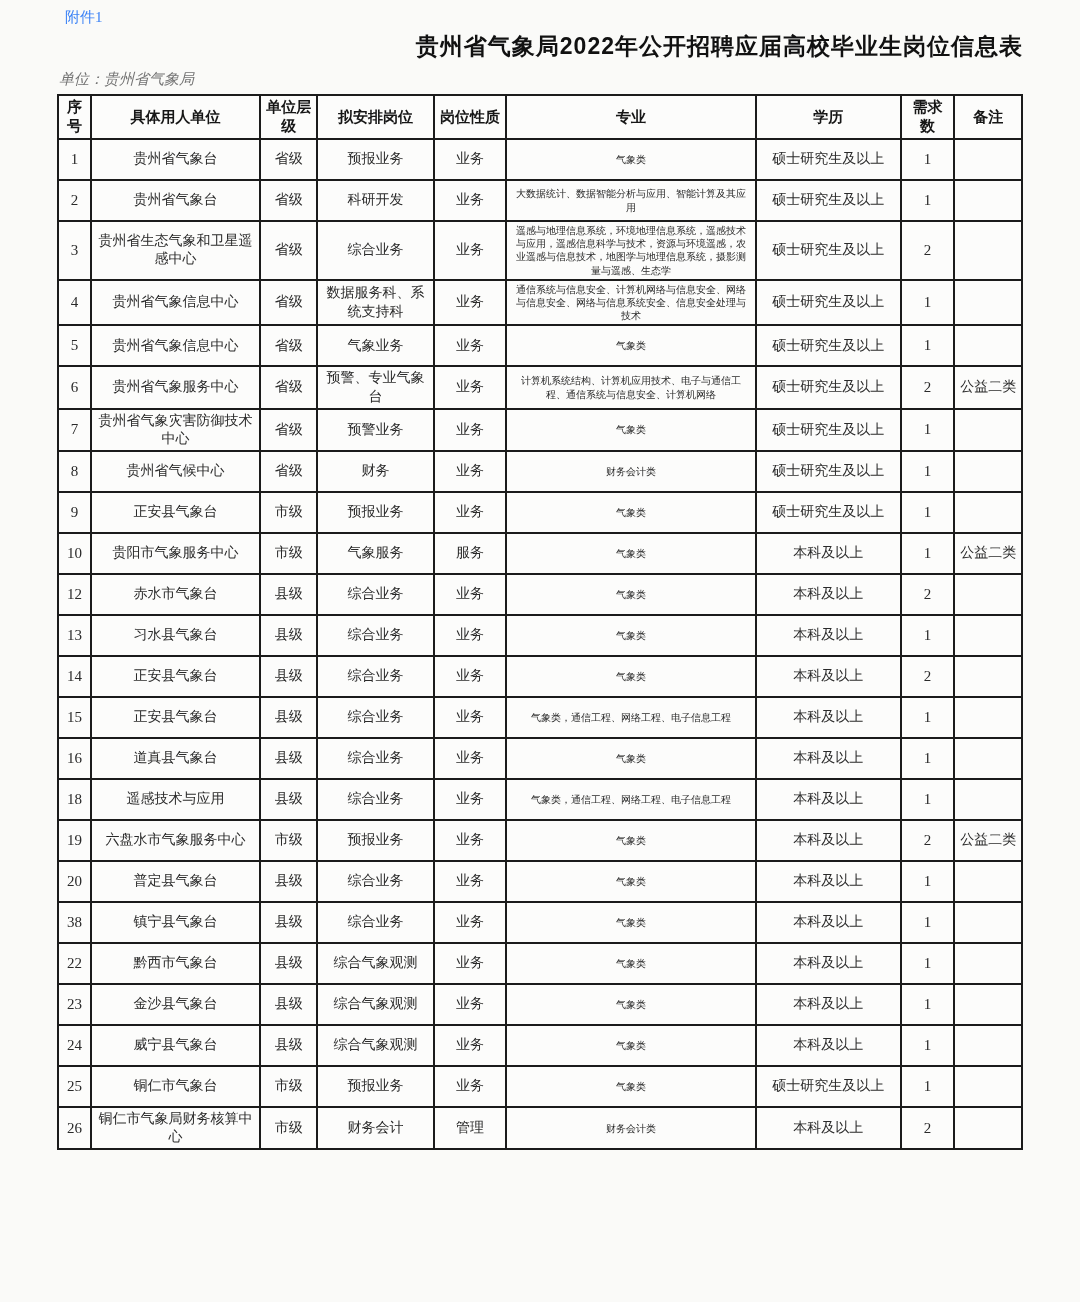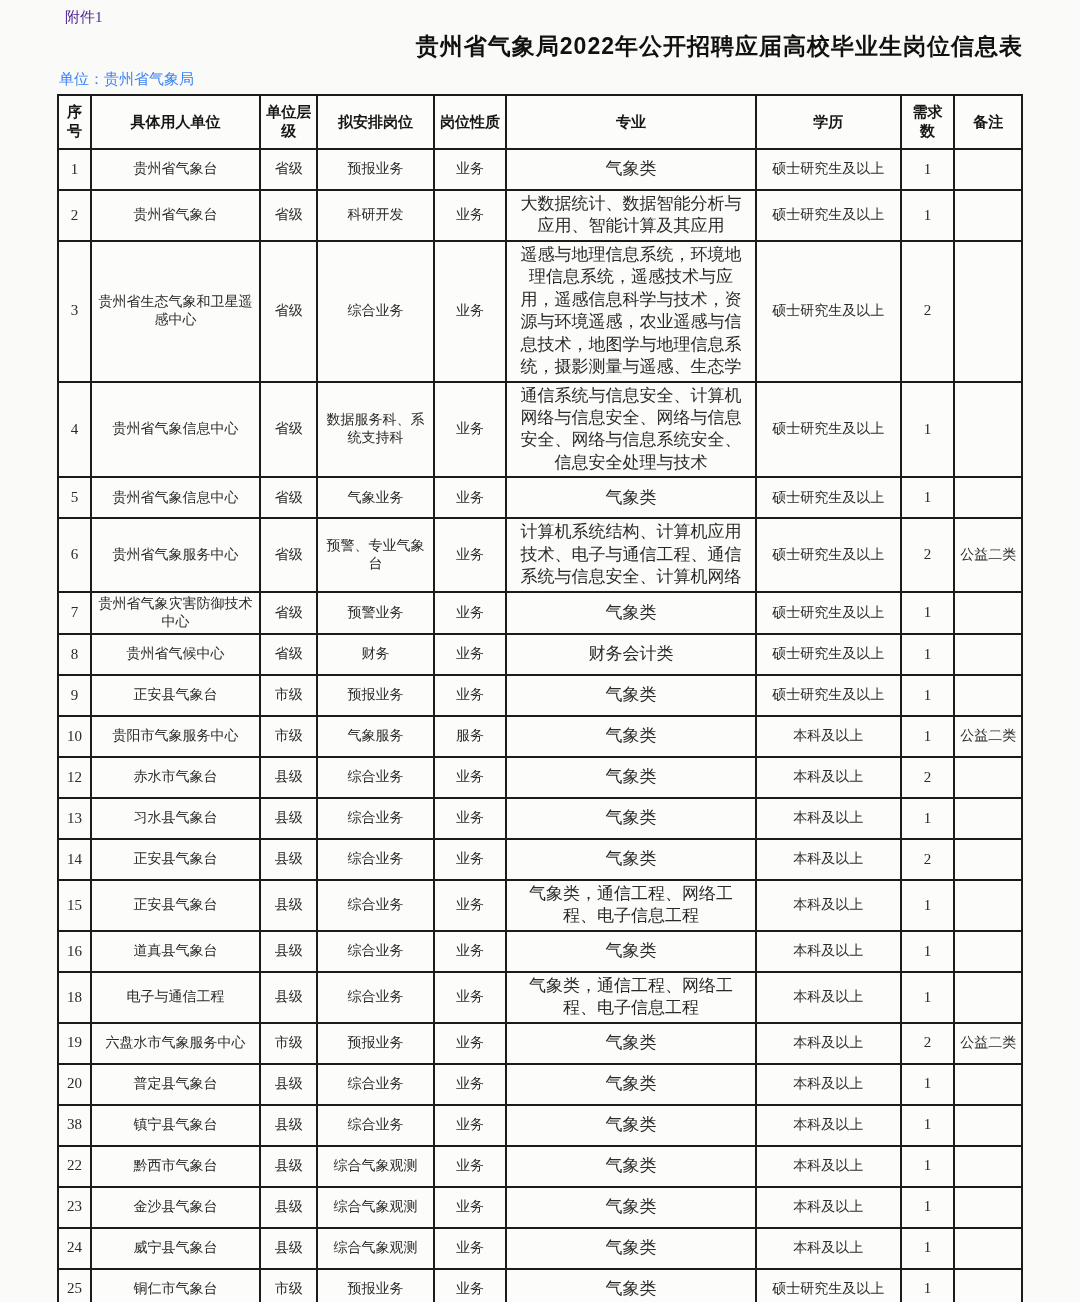--- a/index.html
+++ b/index.html
@@ -13,65 +13,66 @@
   }
   .page {
     width: 1080px;
     height: 1302px;
     padding: 8px 57px 0 57px;
   }
   .attachment {
     font-size: 15px;
     margin-left: 8px;
     margin-bottom: 0;
-    color: #4c1d95;
+    color: #3b82f6;
   }
   .doc-title {
     text-align: right;
     font-family: "Liberation Sans", "DejaVu Sans", sans-serif;
     font-weight: bold;
     font-size: 23px;
     letter-spacing: 1px;
     color: #111;
     margin: 4px 0 8px 0;
   }
   .unit-line {
     font-size: 15px;
     margin: 0 0 5px 2px;
-    color: #3b82f6;
+    color: #737373;
+    font-style: italic;
   }
   table.jobs {
     width: 100%;
     border-collapse: collapse;
     table-layout: fixed;
     background: #fcfcfb;
   }
   table.jobs th, table.jobs td {
     border: 2px solid #1b1b1b;
     text-align: center;
     vertical-align: middle;
     padding: 2px 4px;
     overflow: hidden;
   }
-  table.jobs thead tr { height: 54px; }
+  table.jobs thead tr { height: 44px; }
   table.jobs th {
     font-family: "Liberation Sans", "DejaVu Sans", sans-serif;
     font-weight: bold;
     font-size: 15px;
     line-height: 1.25;
     color: #161616;
   }
   table.jobs tbody tr { height: 41px; }
   table.jobs td {
     font-size: 14px;
     line-height: 1.3;
     color: #2a2a2a;
   }
   table.jobs td.cell-no { font-size: 15px; }
-  table.jobs td.cell-major { font-size: 17px; line-height: 1.32; padding: 2px 6px; }
+  table.jobs td.cell-major { font-size: 10px; line-height: 1.32; padding: 2px 6px; }
   table.jobs td.cell-count { font-size: 15px; }
 </style>
 </head>
 <body>
 
 <div class="page">
 
   <div class="attachment">附件1</div>
 
   <div class="doc-title">贵州省气象局2022年公开招聘应届高校毕业生岗位信息表</div>
@@ -264,21 +265,21 @@
           <td class="cell-level">县级</td>
           <td class="cell-position">综合业务</td>
           <td class="cell-nature">业务</td>
           <td class="cell-major">气象类</td>
           <td class="cell-education">本科及以上</td>
           <td class="cell-count">1</td>
           <td class="cell-remark"></td>
         </tr>
         <tr>
           <td class="cell-no">18</td>
-          <td class="cell-unit">电子与通信工程</td>
+          <td class="cell-unit">遥感技术与应用</td>
           <td class="cell-level">县级</td>
           <td class="cell-position">综合业务</td>
           <td class="cell-nature">业务</td>
           <td class="cell-major">气象类，通信工程、网络工程、电子信息工程</td>
           <td class="cell-education">本科及以上</td>
           <td class="cell-count">1</td>
           <td class="cell-remark"></td>
         </tr>
         <tr>
           <td class="cell-no">19</td>

